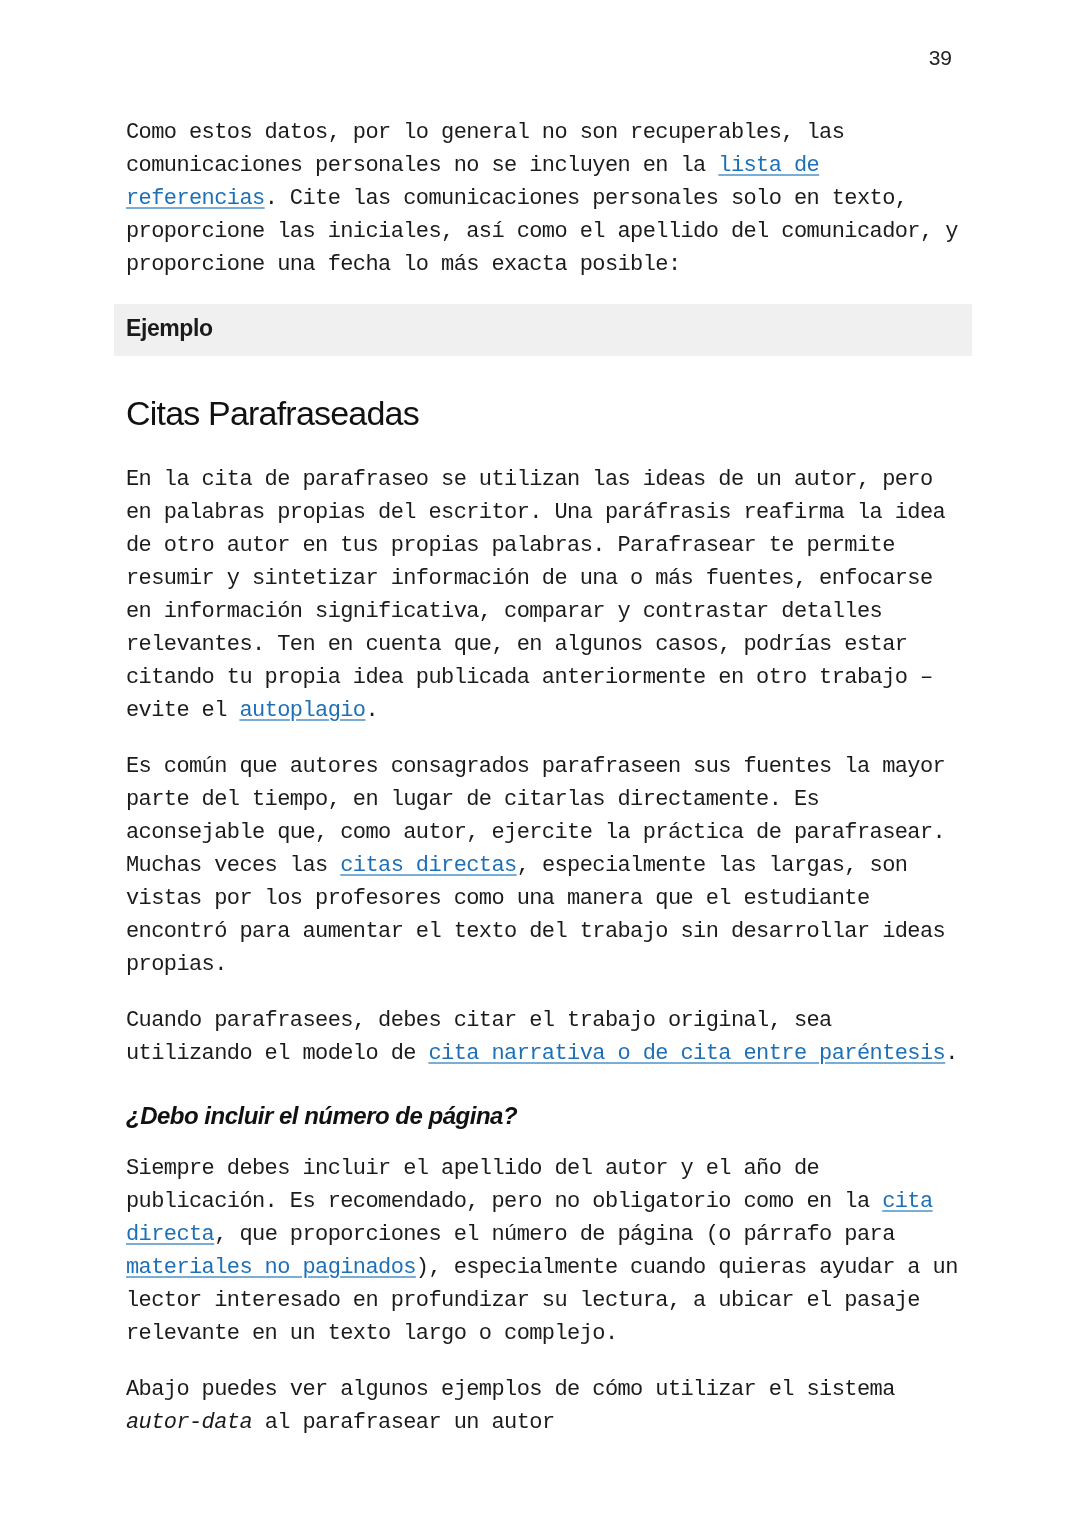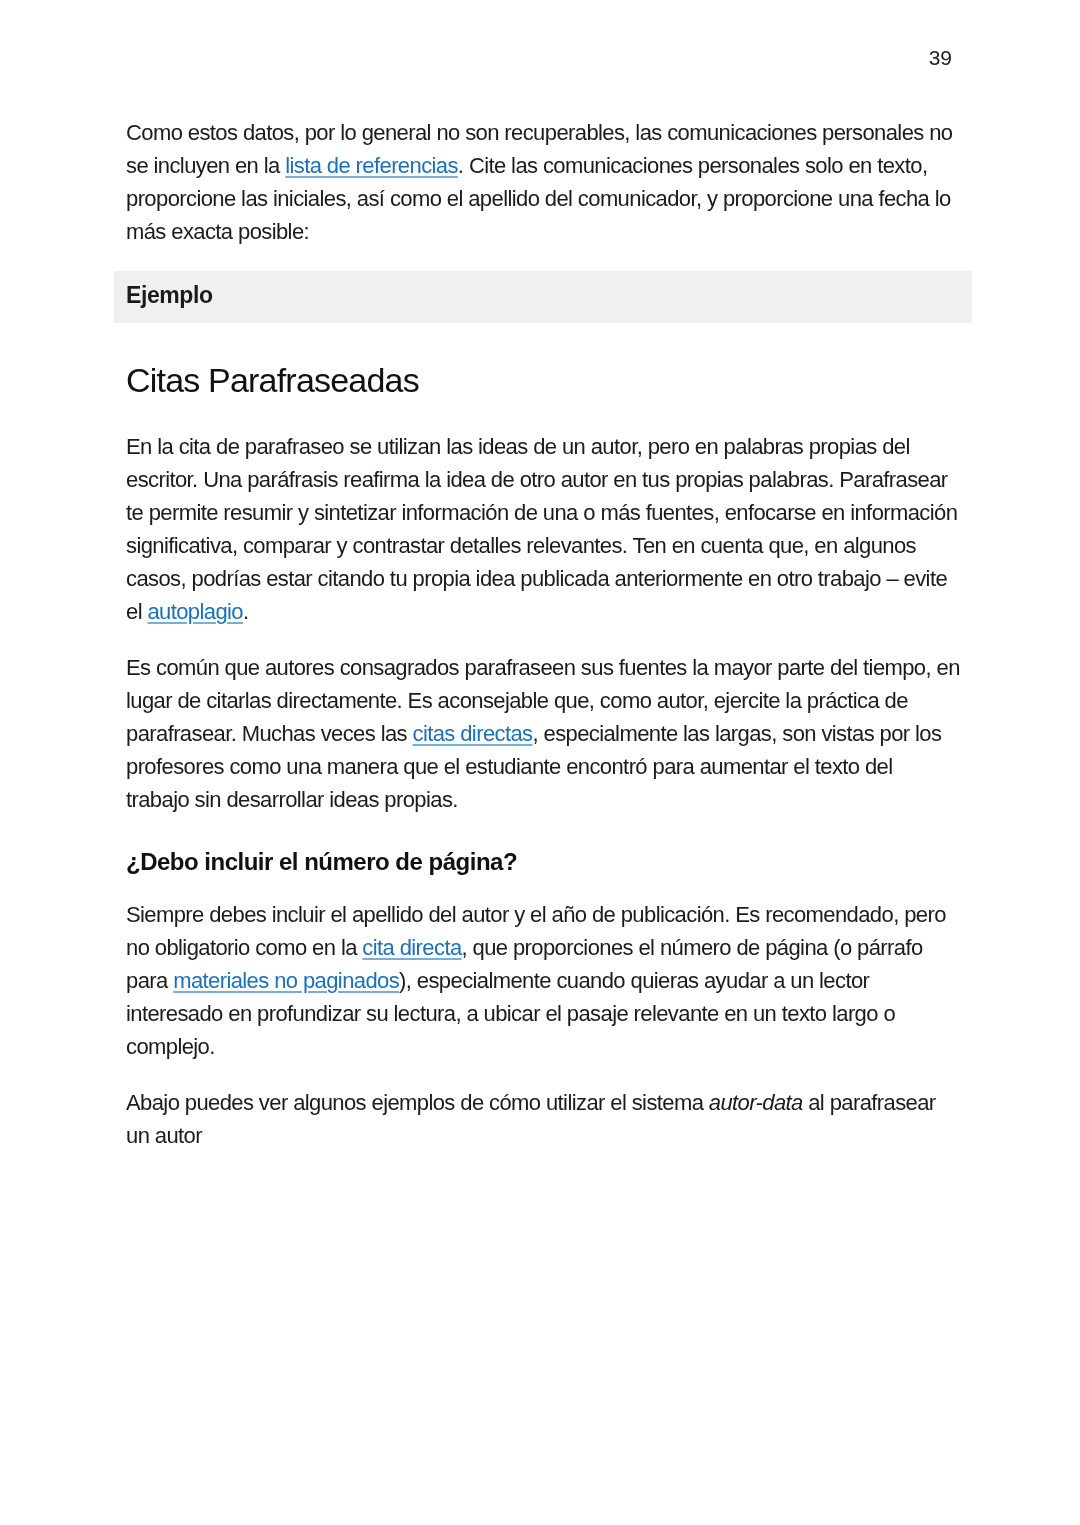--- a/index.html
+++ b/index.html
@@ -23,20 +23,21 @@
     position: absolute;
     left: 126px;
     top: 116px;
     width: 834px;
   }
   p.body {
     font-size: 22px;
     line-height: 33px;
     letter-spacing: -0.6px;
     margin: 0 0 23px 0;
+    font-family: Liberation Mono, monospace;
   }
   .example {
     background: var(--example_bg, #f0f0f0);
     padding: 8px 12px 11px 12px;
     margin: 0 0 23px -12px;
     width: 834px;
   }
   .example-title {
     display: block;
     font-weight: bold;
@@ -56,20 +57,21 @@
     margin: 38px 0 30px 0;
     font-weight: 400;
     color: #111111;
   }
   h2.subsection {
     font-size: 24px;
     letter-spacing: -0.5px;
     margin: 32px 0 22px 0;
     font-weight: 700;
     color: #111111;
+    font-style: italic;
   }
   a.link {
     color: var(--link, #1d70b8);
     text-decoration: underline;
     text-decoration-color: #7aadd6;
     text-decoration-thickness: 1.5px;
     text-underline-offset: 3px;
     cursor: pointer;
   }
   .em { font-style: italic; }
@@ -89,20 +91,21 @@
       <span class="example-title">Ejemplo</span>
     </div>
 
 
     <h1 class="section">Citas Parafraseadas</h1>
 
     <p class="body"><span>En la cita de parafraseo se utilizan las ideas de un autor, pero en palabras propias del escritor. Una paráfrasis reafirma la idea de otro autor en tus propias palabras. Parafrasear te permite resumir y sintetizar información de una o más fuentes, enfocarse en información significativa, comparar y contrastar detalles relevantes. Ten en cuenta que, en algunos casos, podrías estar citando tu propia idea publicada anteriormente en otro trabajo – evite el </span><a class="link">autoplagio</a><span>.</span></p>
 
     <p class="body"><span>Es común que autores consagrados parafraseen sus fuentes la mayor parte del tiempo, en lugar de citarlas directamente. Es aconsejable que, como autor, ejercite la práctica de parafrasear. Muchas veces las </span><a class="link">citas directas</a><span>, especialmente las largas, son vistas por los profesores como una manera que el estudiante encontró para aumentar el texto del trabajo sin desarrollar ideas propias.</span></p>
 
+    <p class="body"><span>Cuando parafrasees, debes citar el trabajo original, sea utilizando el modelo de </span><a class="link">cita narrativa o de cita entre paréntesis</a><span>.</span></p>
 
     <h2 class="subsection">¿Debo incluir el número de página?</h2>
 
     <p class="body"><span>Siempre debes incluir el apellido del autor y el año de publicación. Es recomendado, pero no obligatorio como en la </span><a class="link">cita directa</a><span>, que proporciones el número de página (o párrafo para </span><a class="link">materiales no paginados</a><span>), especialmente cuando quieras ayudar a un lector interesado en profundizar su lectura, a ubicar el pasaje relevante en un texto largo o complejo.</span></p>
 
     <p class="body"><span>Abajo puedes ver algunos ejemplos de cómo utilizar el sistema </span><span class="em">autor-data</span><span> al parafrasear un autor</span></p>
 
   </div>
 </div>
 

